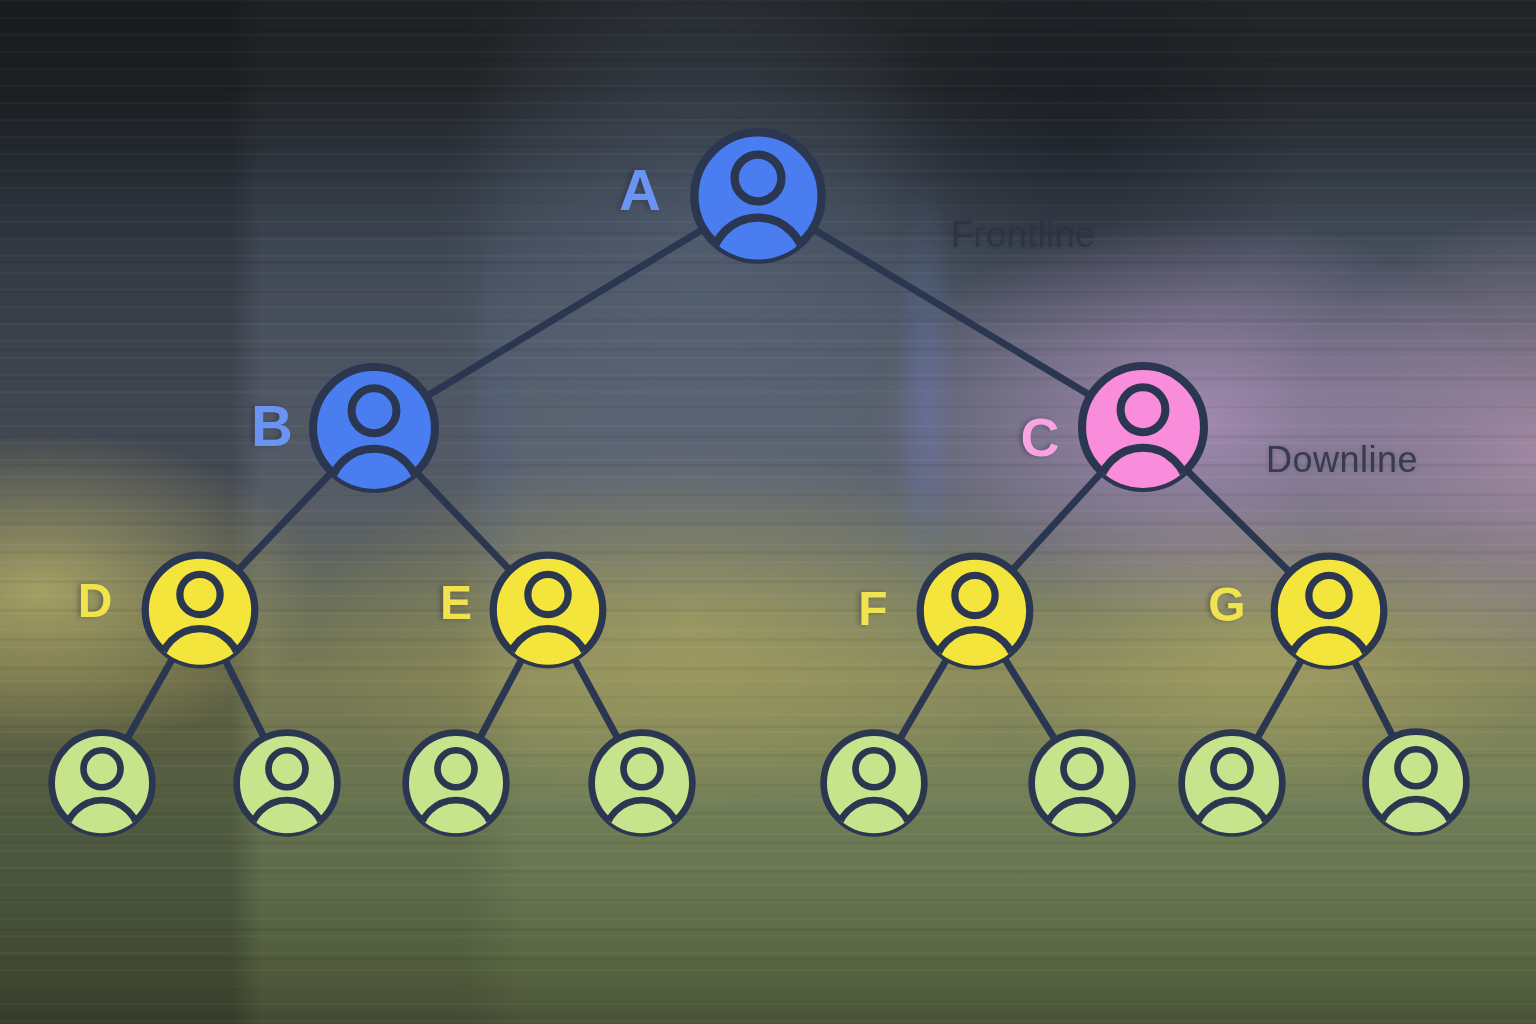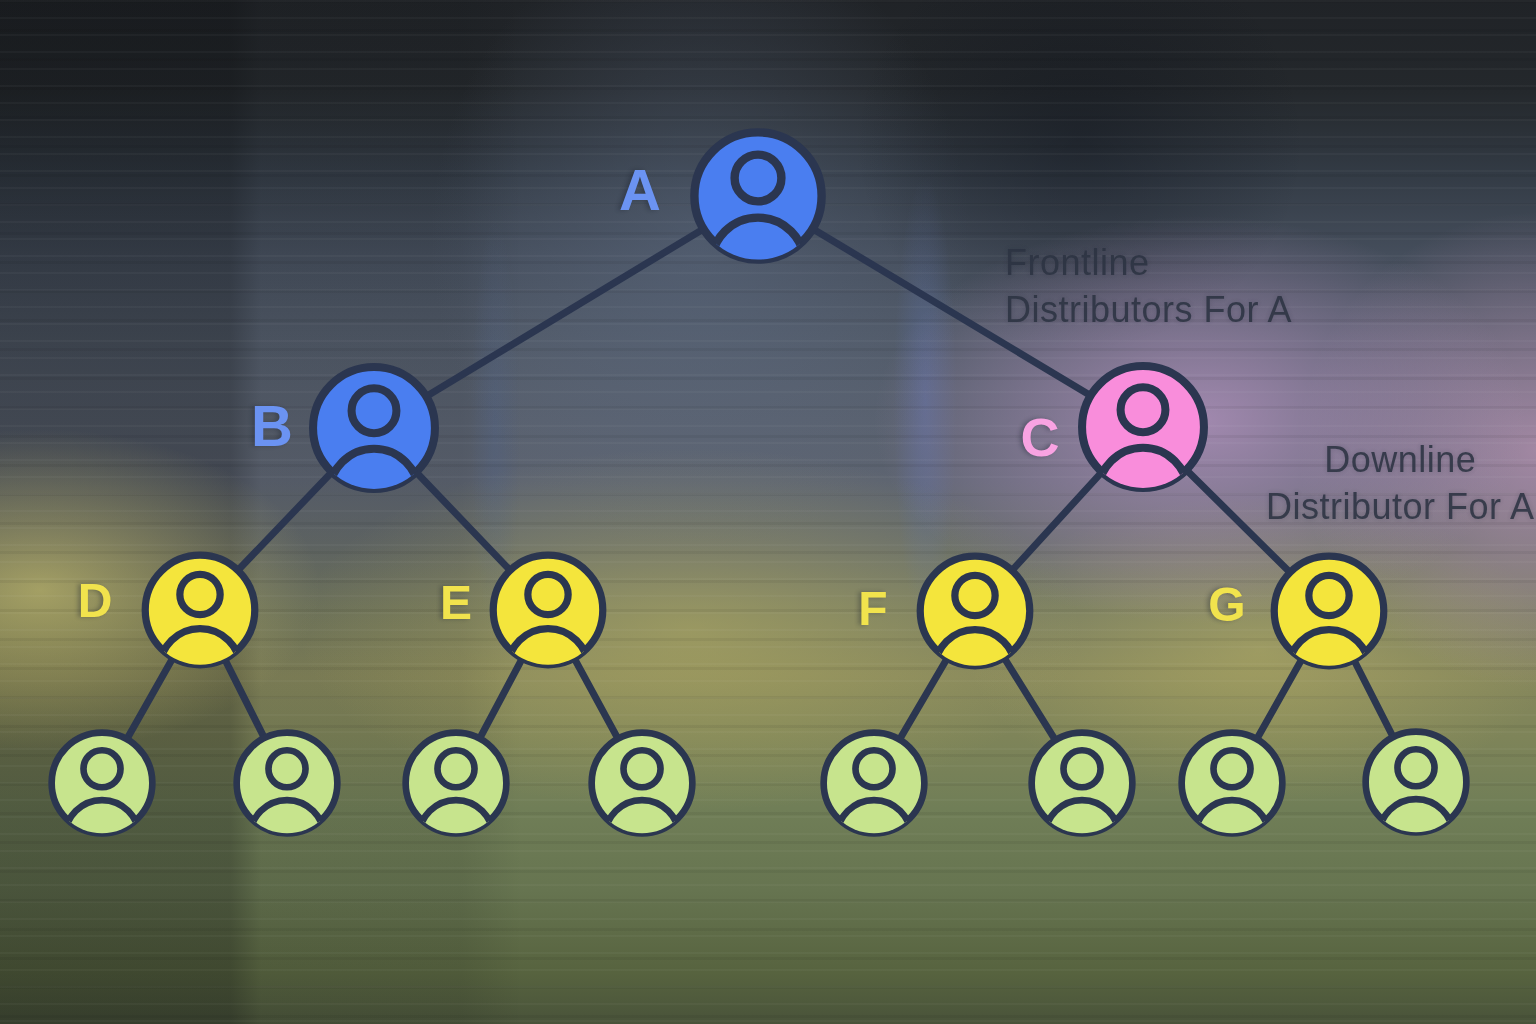--- a/index.html
+++ b/index.html
@@ -123,21 +123,19 @@
   </svg>
 
   <div class="letter big blue" style="left:640px;  top:190px;">A</div>
   <div class="letter big blue" style="left:272px;  top:426px;">B</div>
   <div class="letter mid pink" style="left:1040px; top:437px;">C</div>
   <div class="letter small yellow" style="left:95px;   top:601px;">D</div>
   <div class="letter small yellow" style="left:456px;  top:603px;">E</div>
   <div class="letter small yellow" style="left:873px;  top:609px;">F</div>
   <div class="letter small yellow" style="left:1227px; top:605px;">G</div>
 
-  <div class="annotation" style="left:1005px; top:211px;margin-top:28px;">
+  <div class="annotation" style="left:951px; top:211px;">
     <div>Frontline</div>
-    <div>Distributors For A</div>
   </div>
   <div class="annotation" style="left:1266px; top:436px;text-align:center;">
     <div>Downline</div>
-    <div>Distributor For A</div>
   </div>
 </div>
 
 </body></html>

